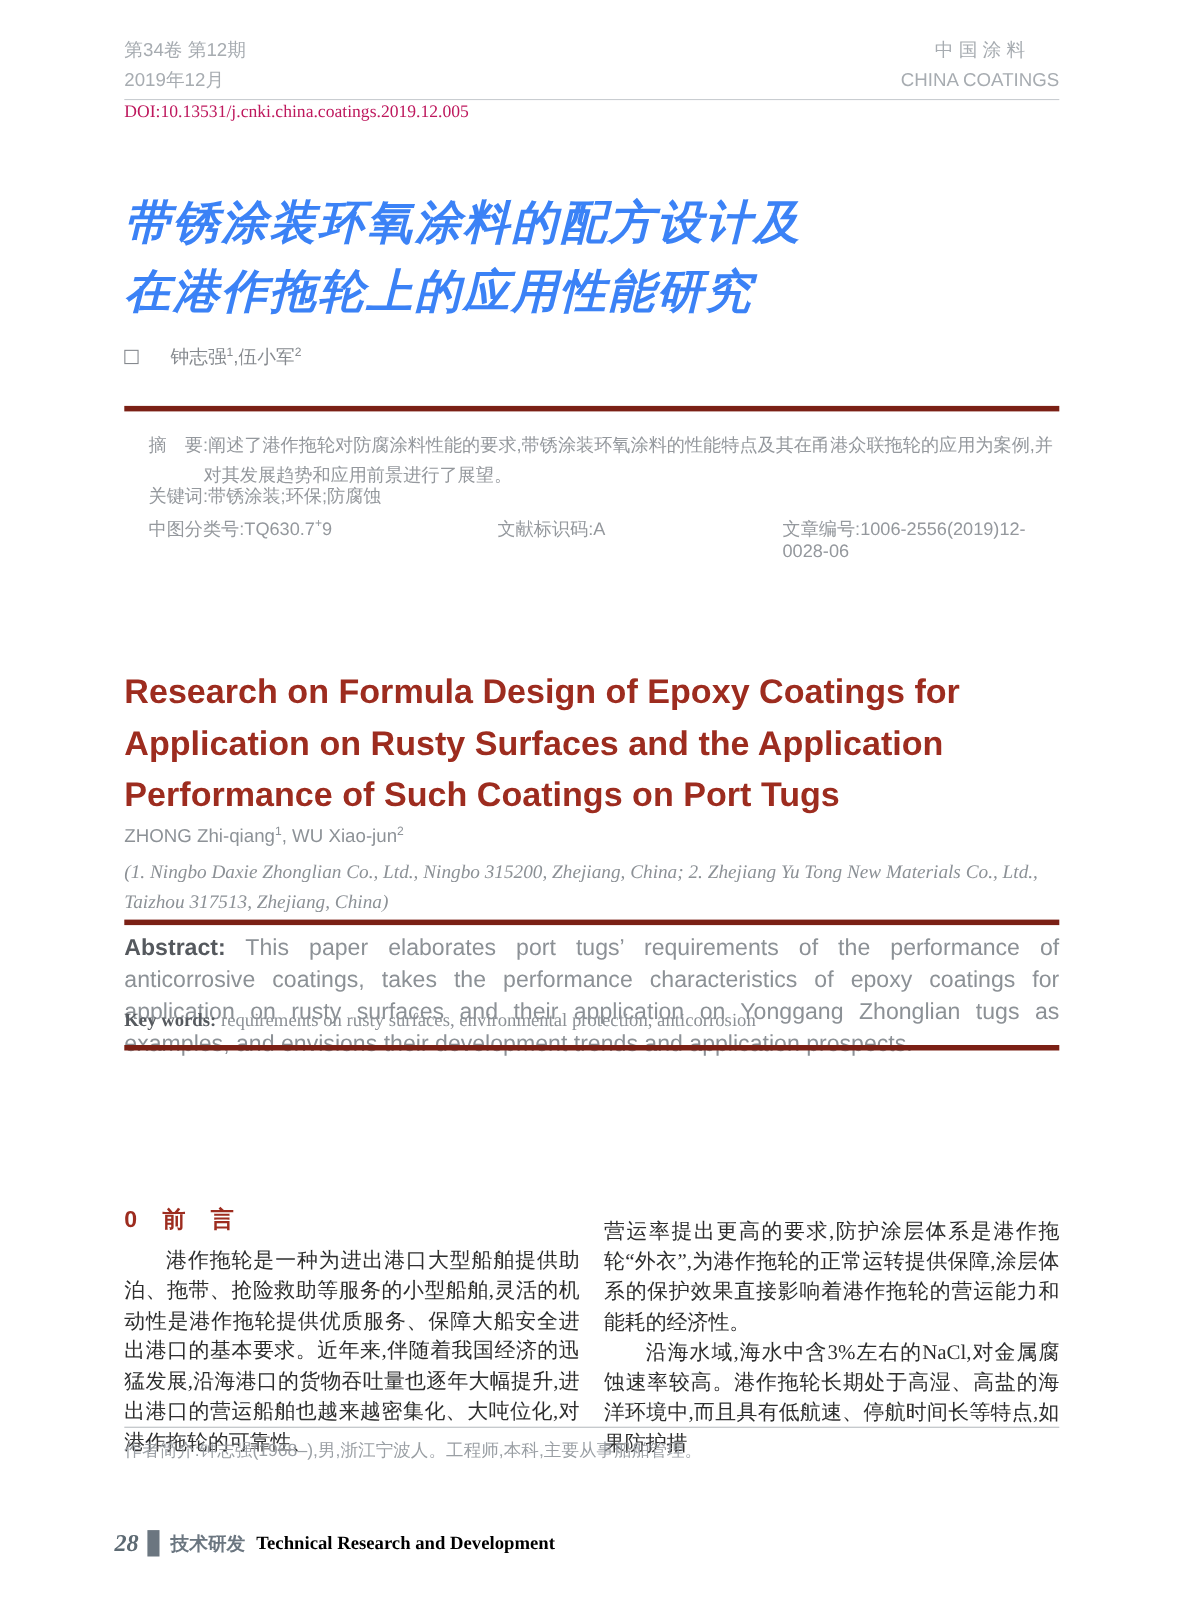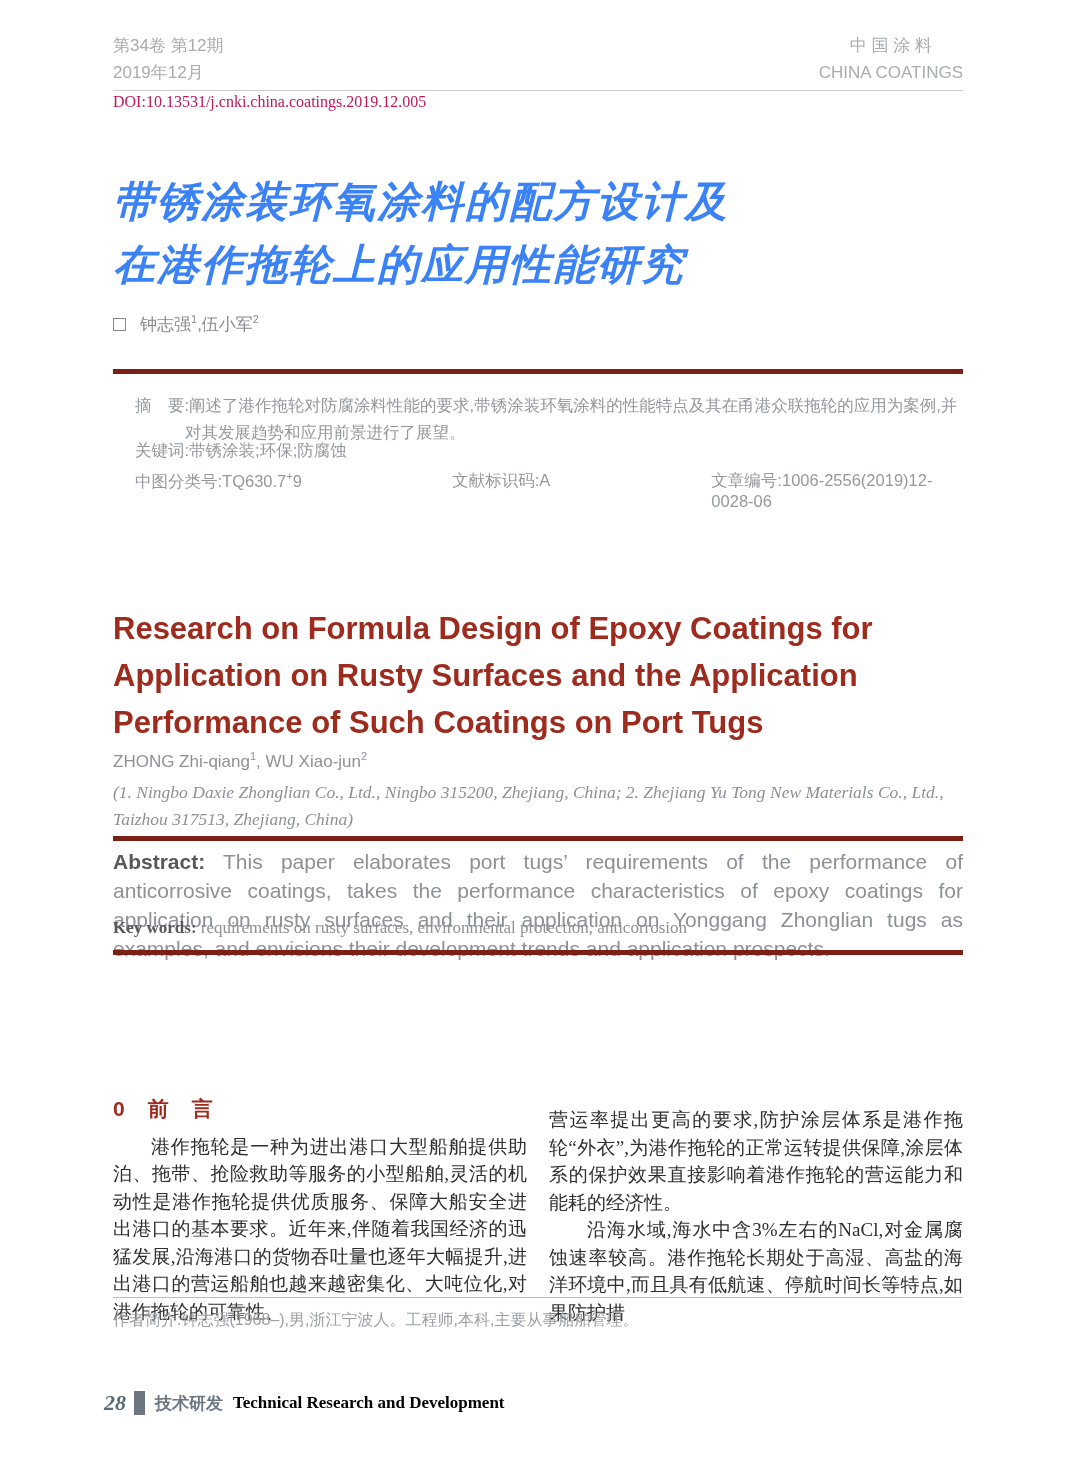--- a/index.html
+++ b/index.html
@@ -27,21 +27,21 @@
   }
   
   .title-cn {
     position:absolute; top:170px; left:113px; width:850px;
     color:#3b82f6; font-weight:bold; font-size:42px; line-height:63px;
     letter-spacing:2px;
     font-style:italic;
   }
   .authors-cn {
     position:absolute; top:313px; left:113px; width:850px;
-    color:#85898e; font-size:17px; display:flex; align-items:center;
+    color:#85898e; font-size:17px; display:flex; align-items:center;gap:15px;
   }
   .author-square {
     display:inline-block; width:13px; height:13px;
     border:1.5px solid #85898e; margin-right:14px;
   }
   .authors-cn sup, .authors-en sup { font-size:11px; }
   .affil-cn {
     position:absolute; top:340px; left:131px; width:840px;
     color:#85898e; font-size:17px;
   }

